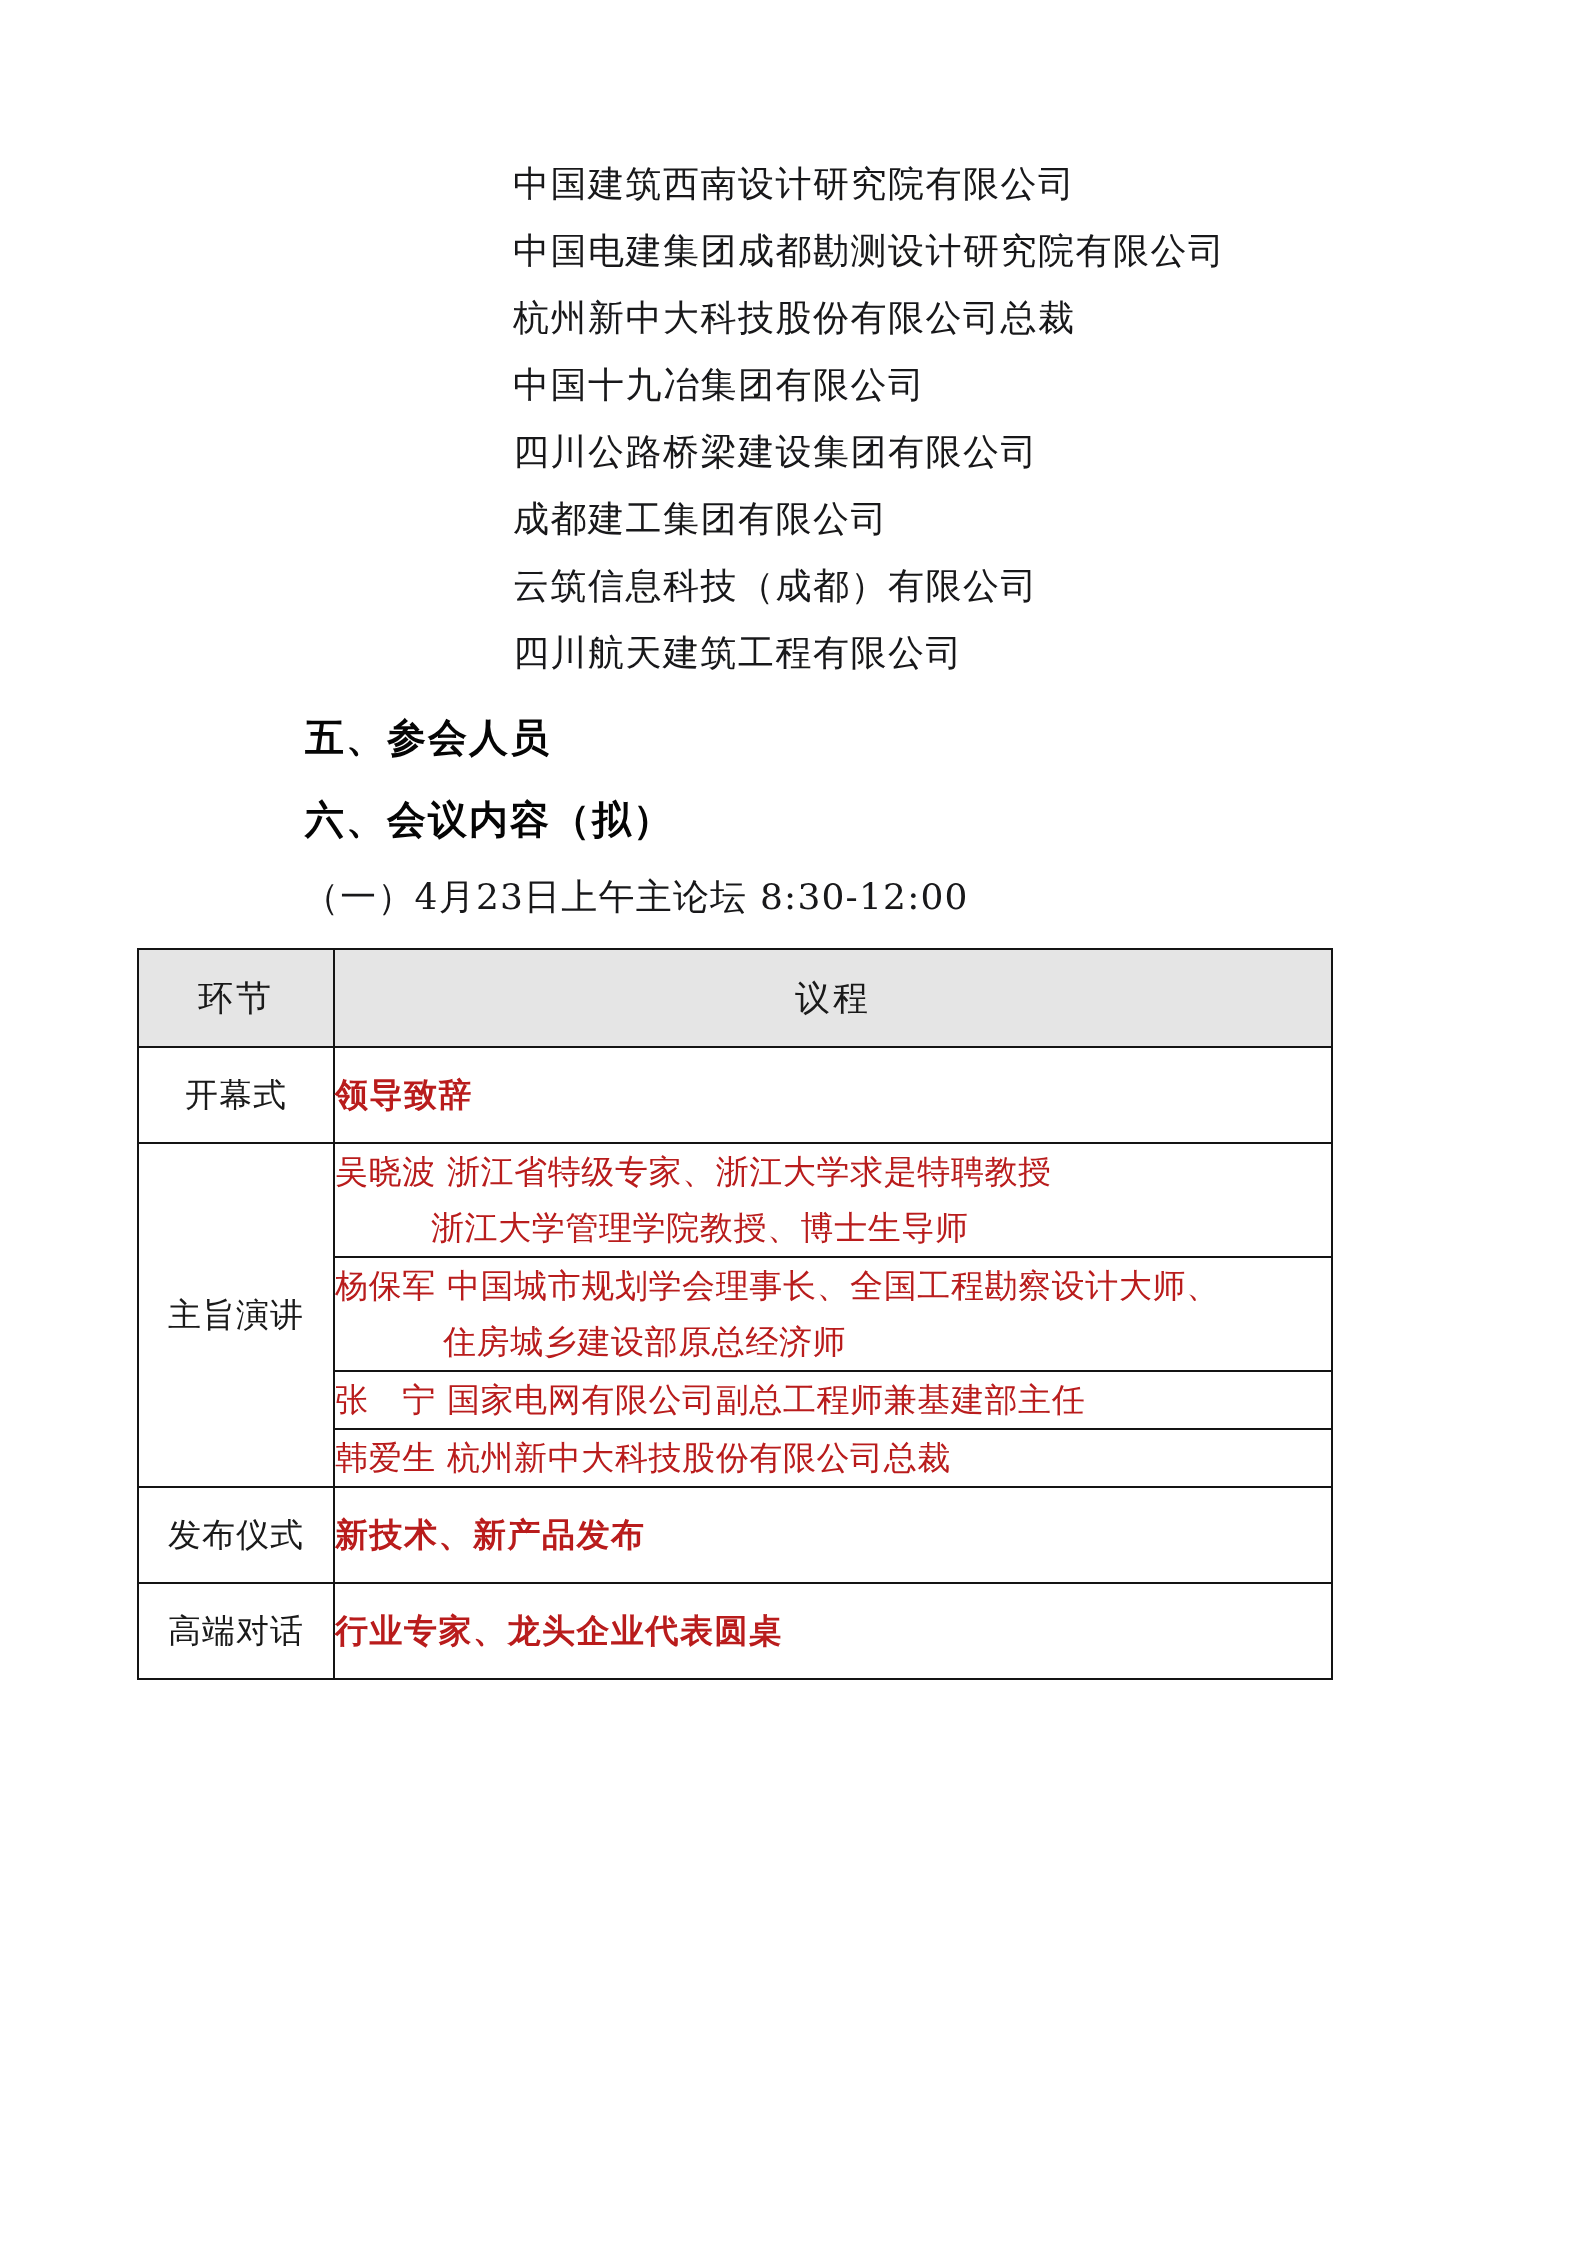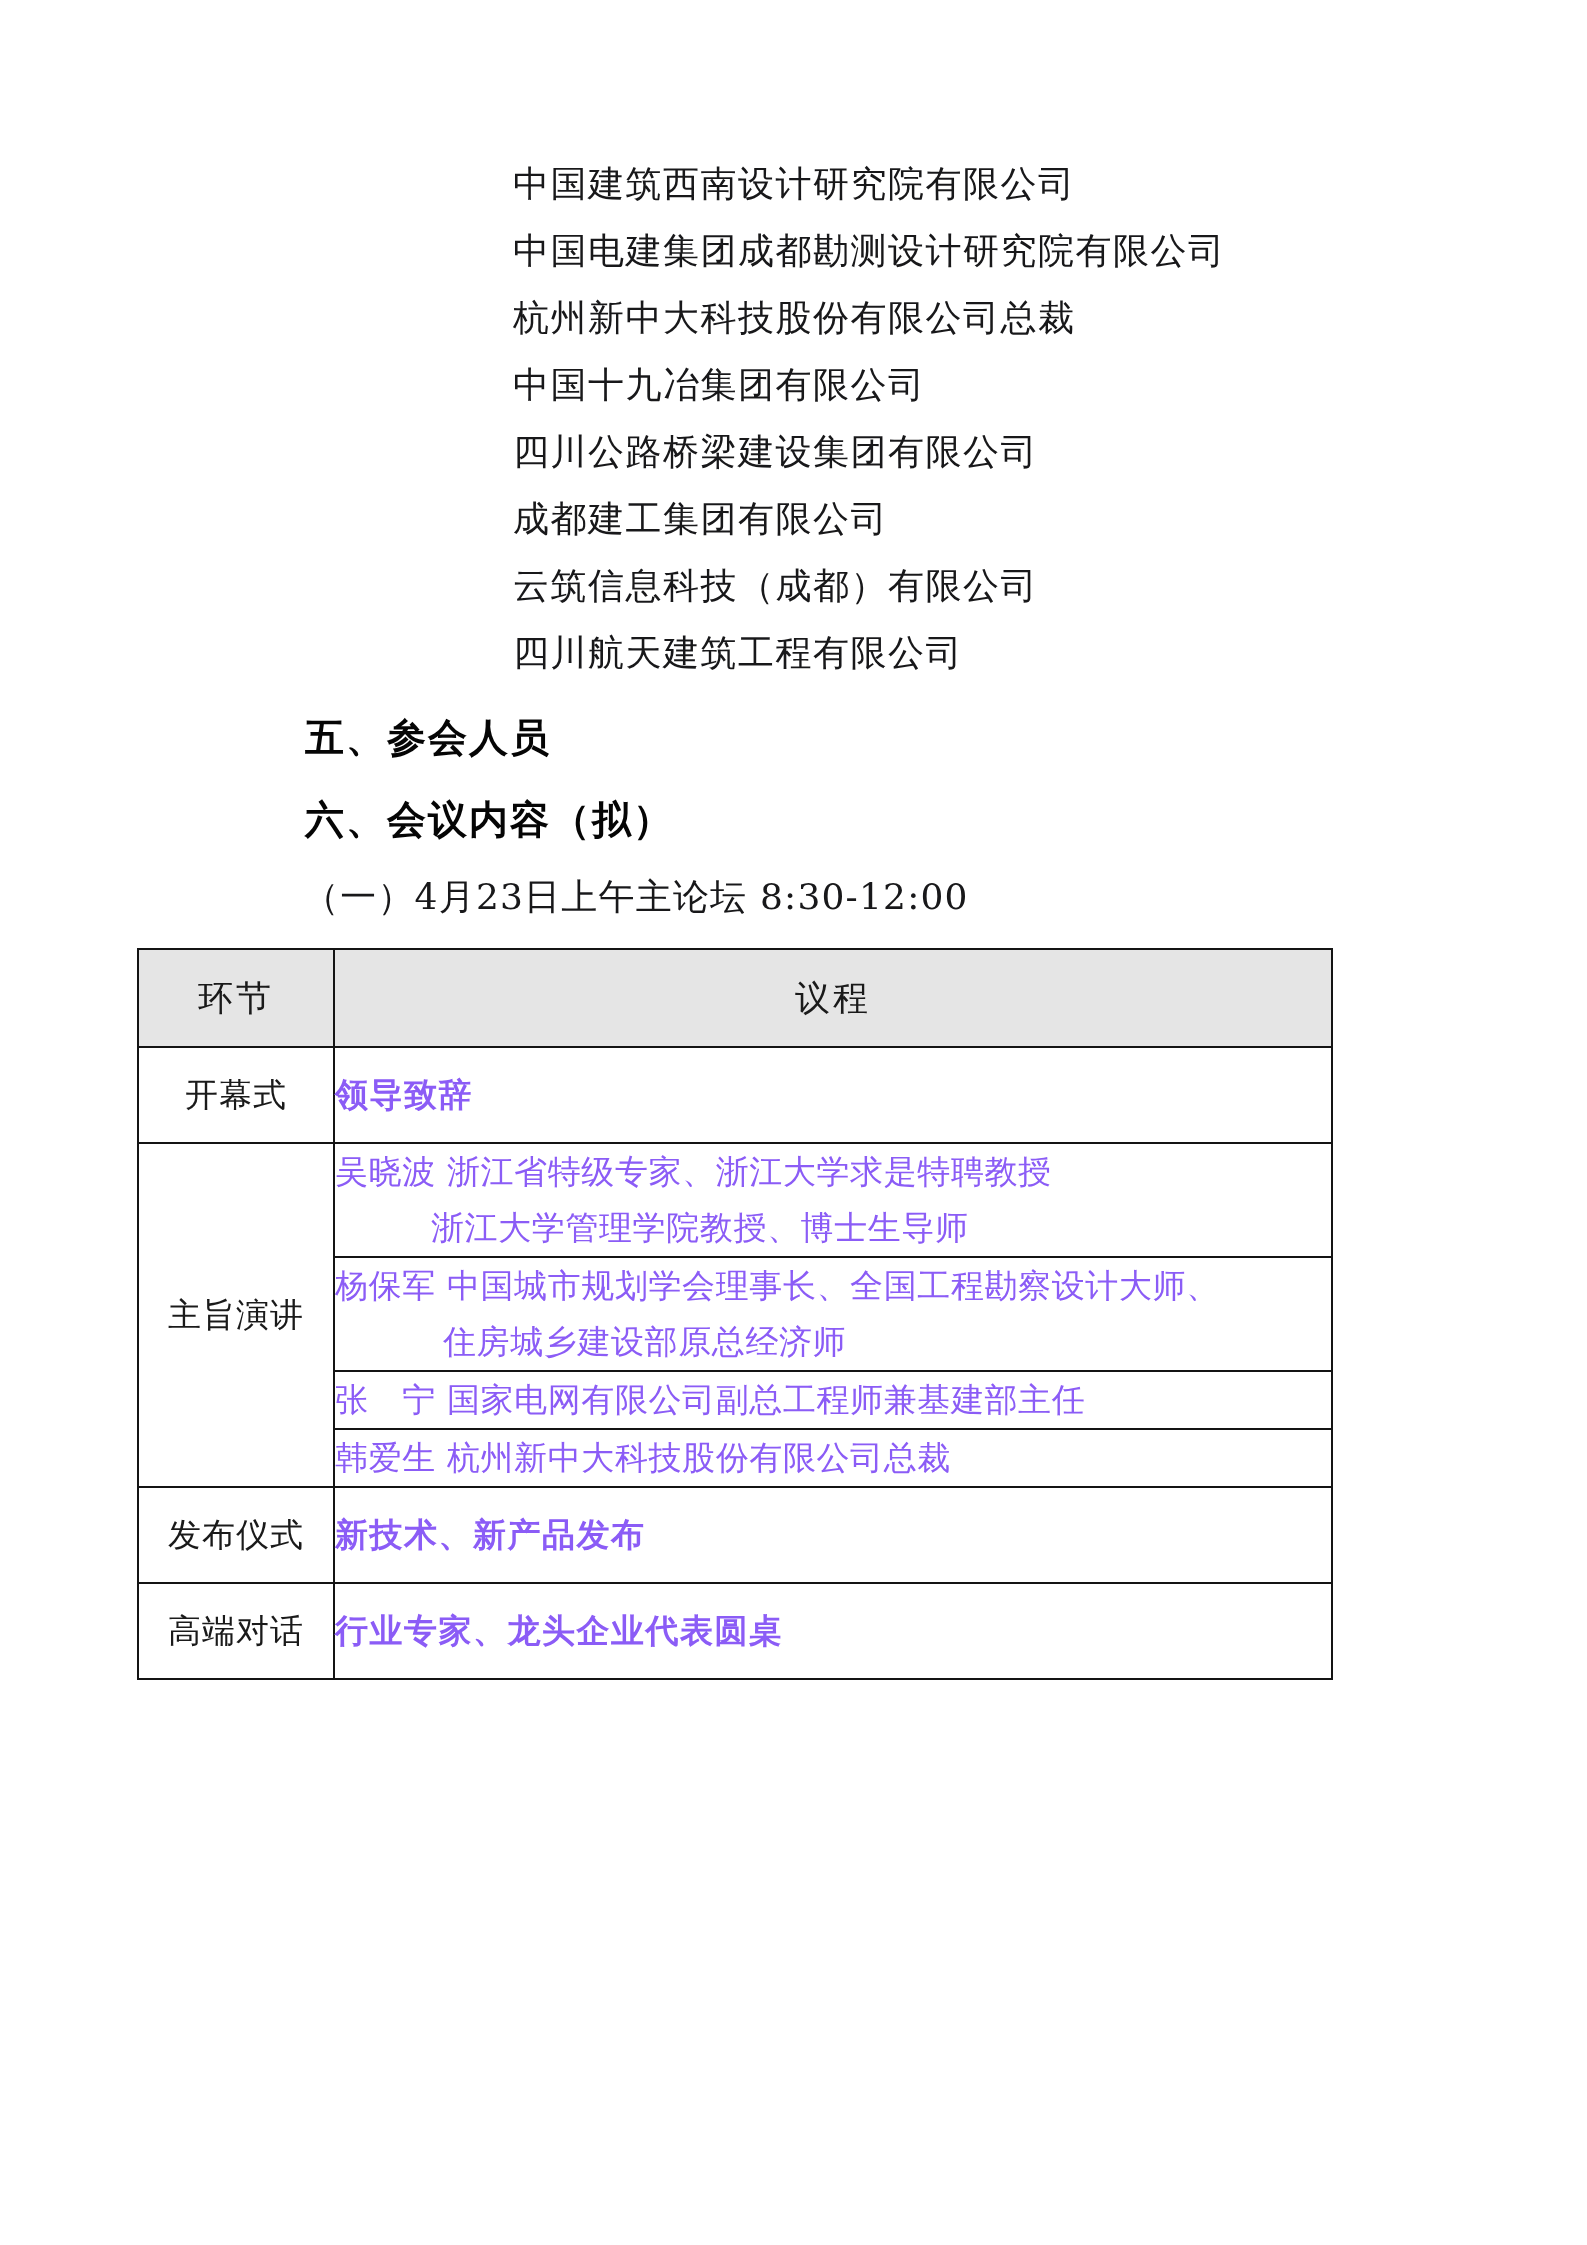--- a/index.html
+++ b/index.html
@@ -117,21 +117,21 @@
     font-size: 33px;
     letter-spacing: 1px;
     color: #1a1a1a;
   }
   td.agenda-cell {
     padding: 12px 10px 12px 22px;
     font-family: "DejaVu Serif", "Liberation Serif", serif;
     font-size: 33px;
     line-height: 56px;
     letter-spacing: 0.6px;
-    color: #8b5cf6;
+    color: #b91c1c;
   }
   td.agenda-cell.bold {
     font-family: "DejaVu Sans", "Liberation Sans", sans-serif;
     font-weight: bold;
     font-size: 33px;
     letter-spacing: 1.5px;
     padding-top: 8px;
     padding-bottom: 8px;
   }
   .row-open td { height: 78px; }

